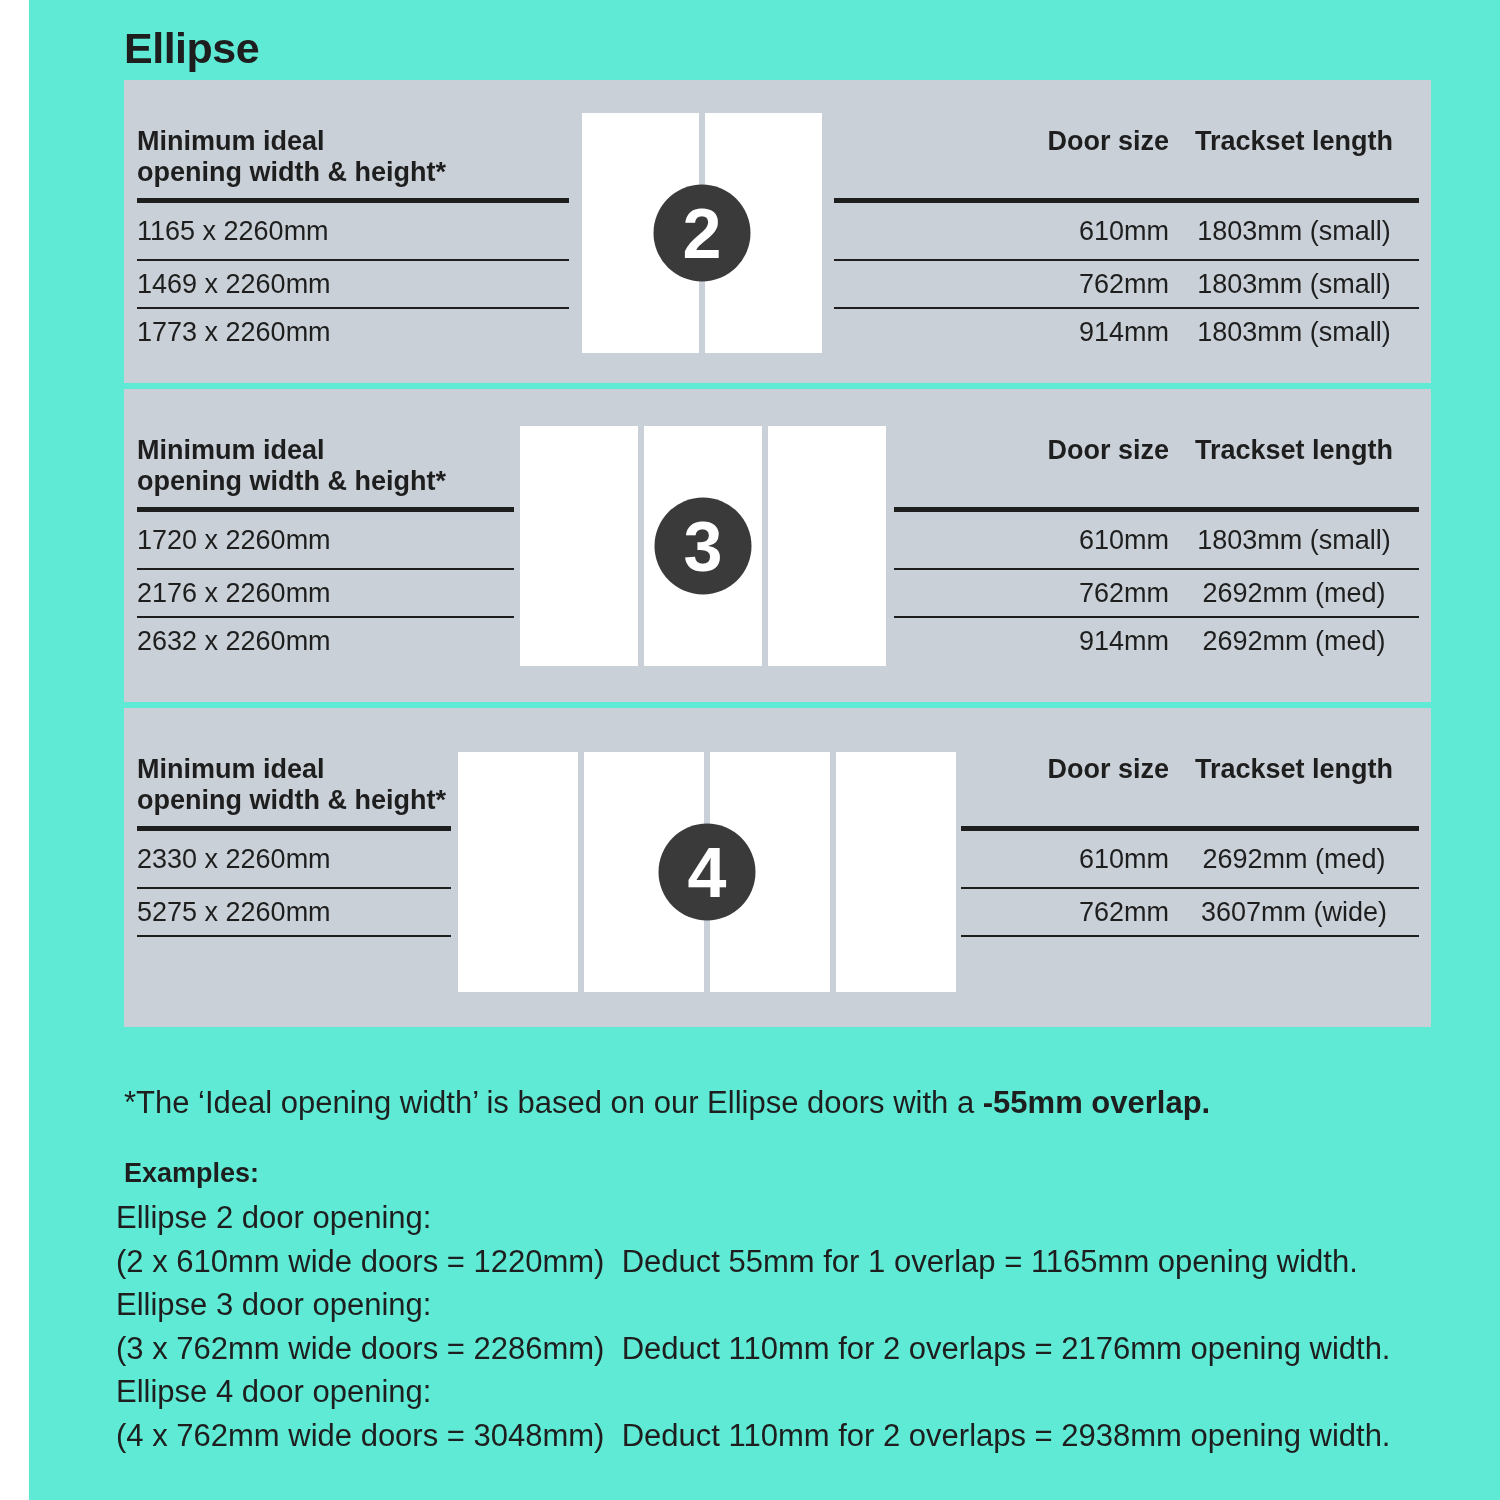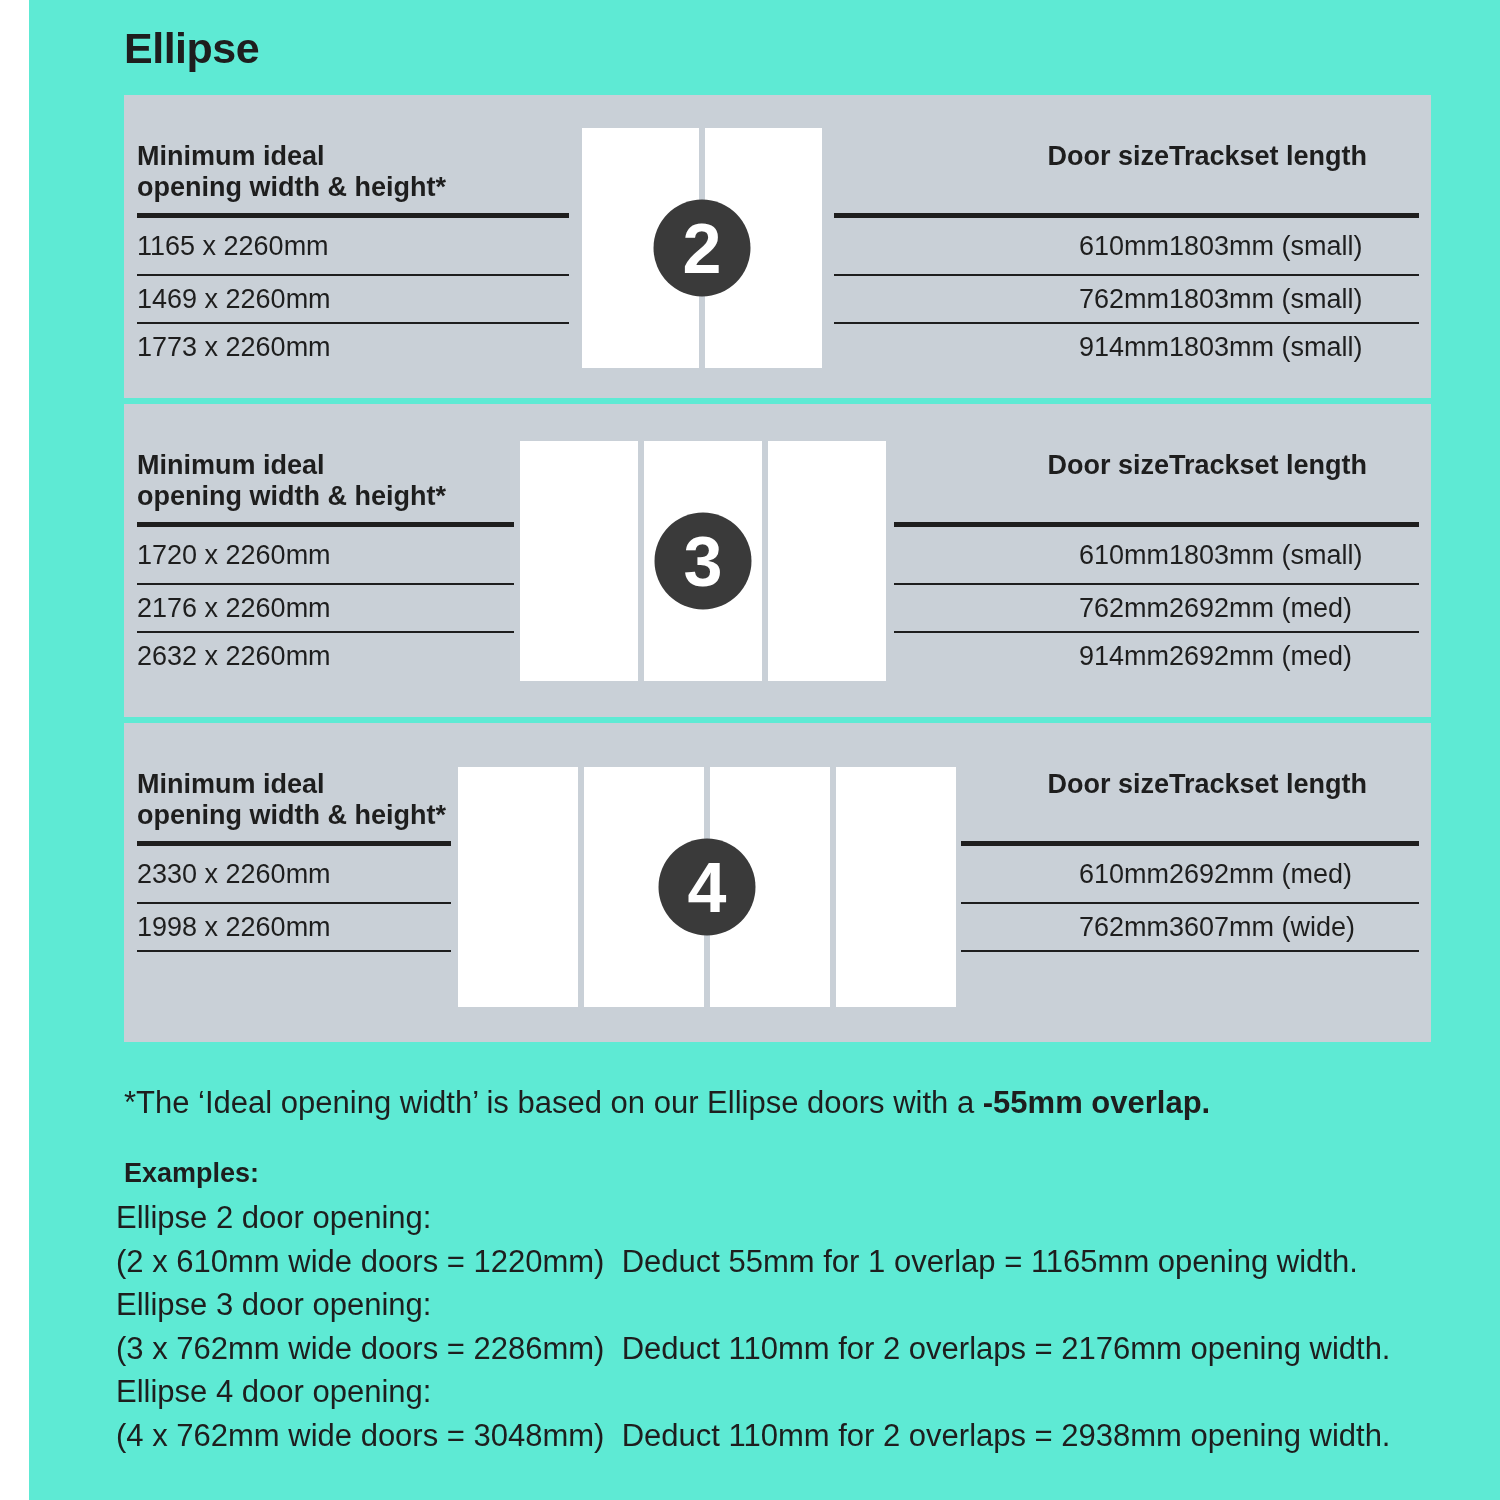--- a/index.html
+++ b/index.html
@@ -6,21 +6,21 @@
   html,body { background:#fff; }
   body {
     width:1500px; height:1500px;
     font-family:"Liberation Sans","DejaVu Sans",sans-serif;
     color:var(--text,#1e1e1e);
   }
   .page { position:relative; width:1500px; height:1500px; overflow:hidden; background:#5eead4;margin-left:29px; }
 
   .title { position:absolute; left:95px; top:24px; font-size:43px; font-weight:700; letter-spacing:-0.5px; }
 
-  .panel { position:absolute; left:95px; top:95px; width:1307px; height:947px; }
+  .panel { position:absolute; left:95px; top:80px; width:1307px; height:947px; }
   .sec { position:absolute; left:0; width:100%; background:var(--panel-bg,#c9d0d7); }
   .sec:nth-child(1) { top:0;     height:303px; }
   .sec:nth-child(2) { top:309px; height:313px; }
   .sec:nth-child(3) { top:628px; height:319px; }
 
   .lt { position:absolute; left:13px; top:0; }
   .sec:nth-child(1) .lt { width:432px; }
   .sec:nth-child(2) .lt { width:377px; }
   .sec:nth-child(3) .lt { width:314px; }
 
@@ -32,21 +32,21 @@
   .hdr { padding-top:46px; height:108px; font-size:27px; line-height:31px; font-weight:700; }
   .rt .hdr { display:flex; }
   .thick { margin-top:10px; height:5px; background:var(--text,#1e1e1e); }
 
   .row { height:48px; line-height:46px; font-size:27px;
          border-bottom:2px solid var(--text,#1e1e1e); display:flex; }
   .rows .row:first-child { height:58px; line-height:56px; }
   .rows .row:last-child { border-bottom:none; }
   .sec:nth-child(3) .rows .row:last-child { border-bottom:2px solid var(--text,#1e1e1e); }
   .c1 { flex:1; text-align:right; }
-  .c2 { width:250px; text-align:left; }
+  .c2 { width:250px; text-align:center; }
 
   .doors { position:absolute; top:33px; height:240px; display:flex; gap:6px; }
   .sec:nth-child(1) .doors { left:458px; width:240px; }
   .sec:nth-child(2) .doors { left:396px; width:366px; top:37px; }
   .sec:nth-child(3) .doors { left:334px; width:498px; top:44px; }
   .door { flex:1; background:var(--door-bg,#fff); }
   .badge { position:absolute; left:50%; top:50%; transform:translate(-50%,-50%);
            width:97px; height:97px; border-radius:50%;
            background:var(--badge-bg,#3a3a3a); color:#fff;
            font-size:70px; font-weight:700;
@@ -147,21 +147,21 @@
       </section>
       <section class="sec">
         <div class="lt">
           <div class="hdr">
             <div>Minimum ideal</div>
             <div>opening width &amp; height*</div>
           </div>
           <div class="thick"></div>
           <div class="rows">
             <div class="row">2330 x 2260mm</div>
-            <div class="row">1998 x 2260mm</div>
+            <div class="row">5275 x 2260mm</div>
           </div>
         </div>
         <div class="doors">
           <div class="door"></div>
           <div class="door"></div>
           <div class="door"></div>
           <div class="door"></div>
           <div class="badge">4</div>
         </div>
         <div class="rt">

